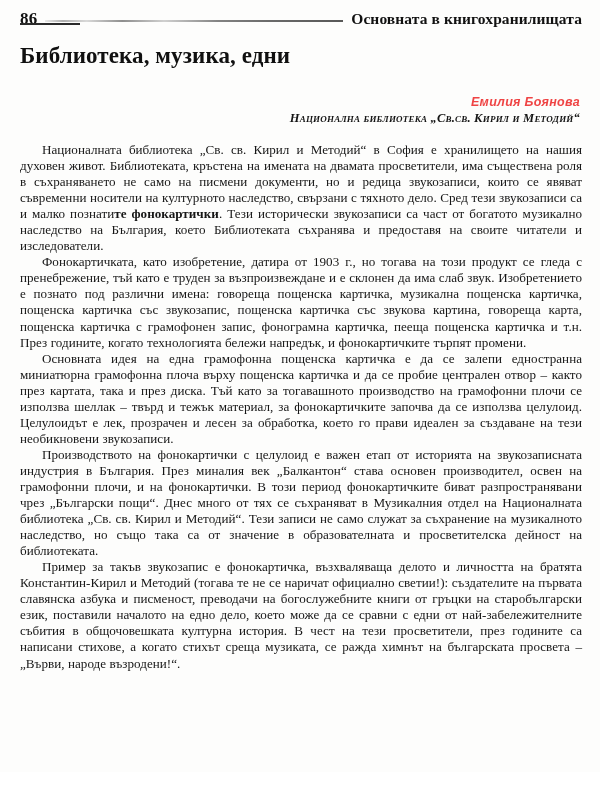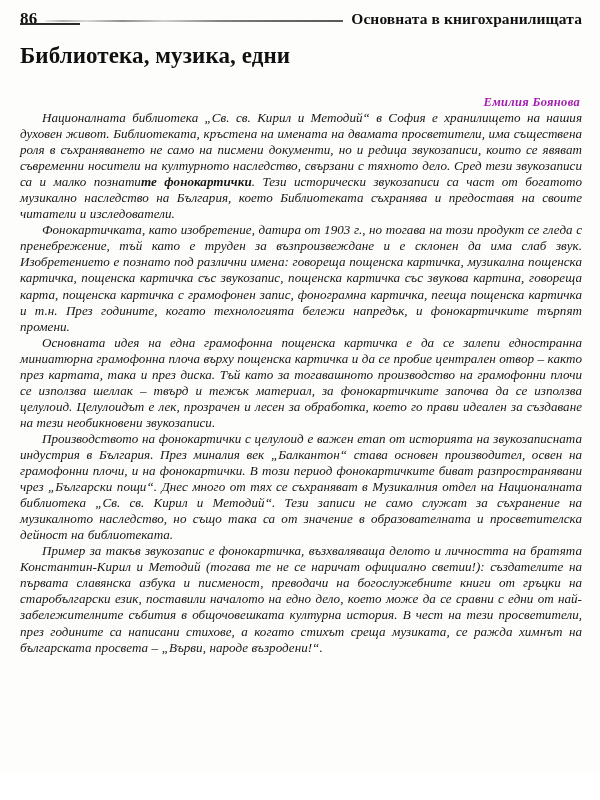--- a/index.html
+++ b/index.html
@@ -96,44 +96,43 @@
     color: #101010;
   }
 
   
   .byline {
     margin-top: 26px;
     text-align: right;
     padding-right: 2px;
   }
   .byline-author {
-    font-family: Liberation Serif, serif;
+    font-family: Liberation Sans, sans-serif;
     font-style: italic;
     font-weight: bold;
     font-size: 12.5px;
     line-height: 15px;
     letter-spacing: 0.3px;
-    color: #a21caf;
+    color: #ef4444;
   }
   .byline-affiliation {
     font-family: "Liberation Serif", "DejaVu Serif", serif;
     font-style: italic;
     font-weight: bold;
     font-size: 12.5px;
     line-height: 16px;
     letter-spacing: 0.2px;
     color: #151515;
     font-variant: small-caps;
     text-transform: none;
   }
 
   
   .body-text {
-    margin-top: 0;
-    font-style: italic;
+    margin-top: 16px;
   }
   .body-text p {
     margin: 0;
     text-indent: 22px;
     text-align: justify;
     font-family: "Liberation Serif", "DejaVu Serif", serif;
     font-size: 13.1px;
     line-height: 16.05px;
     letter-spacing: 0.02px;
     word-spacing: 0.2px;
@@ -153,20 +152,21 @@
     <div class="folio">86</div>
     <div class="head-rule"></div>
     <div class="section-title">Основната в книгохранилищата</div>
     <div class="folio-underline"></div>
   </div>
 
   <h1 class="article-title">Библиотека, музика, едни</h1>
 
   <div class="byline">
     <div class="byline-author">Емилия Боянова</div>
+    <div class="byline-affiliation">Национална библиотека „Св.св. Кирил и Методий“</div>
   </div>
 
   <div class="body-text">
     <p><span>Националната библиотека „Св. св. Кирил и Методий“ в София е хранилището на нашия духовен живот. Библиотеката, кръстена на имената на двамата просветители, има съществена роля в съхраняването не само на писмени документи, но и редица звукозаписи, които се явяват съвременни носители на културното наследство, свързани с тяхното дело. Сред тези звукозаписи са и малко познати</span><b>те фонокартички</b><span>. Тези исторически звукозаписи са част от богатото музикално наследство на България, което Библиотеката съхранява и предоставя на своите читатели и изследователи.</span></p>
     <p>Фонокартичката, като изобретение, датира от 1903 г., но тогава на този продукт се гледа с пренебрежение, тъй като е труден за възпроизвеждане и е склонен да има слаб звук. Изобретението е познато под различни имена: говореща пощенска картичка, музикална пощенска картичка, пощенска картичка със звукозапис, пощенска картичка със звукова картина, говореща карта, пощенска картичка с грамофонен запис, фонограмна картичка, пееща пощенска картичка и т.н. През годините, когато технологията бележи напредък, и фонокартичките търпят промени.</p>
     <p>Основната идея на една грамофонна пощенска картичка е да се залепи едностранна миниатюрна грамофонна плоча върху пощенска картичка и да се пробие централен отвор – както през картата, така и през диска. Тъй като за тогавашното производство на грамофонни плочи се използва шеллак – твърд и тежък материал, за фонокартичките започва да се използва целулоид. Целулоидът е лек, прозрачен и лесен за обработка, което го прави идеален за създаване на тези необикновени звукозаписи.</p>
     <p>Производството на фонокартички с целулоид е важен етап от историята на звукозаписната индустрия в България. През миналия век „Балкантон“ става основен производител, освен на грамофонни плочи, и на фонокартички. В този период фонокартичките биват разпространявани чрез „Български пощи“. Днес много от тях се съхраняват в Музикалния отдел на Националната библиотека „Св. св. Кирил и Методий“. Тези записи не само служат за съхранение на музикалното наследство, но също така са от значение в образователната и просветителска дейност на библиотеката.</p>
     <p>Пример за такъв звукозапис е фонокартичка, възхваляваща делото и личността на братята Константин-Кирил и Методий (тогава те не се наричат официално светии!): създателите на първата славянска азбука и писменост, преводачи на богослужебните книги от гръцки на старобългарски език, поставили началото на едно дело, което може да се сравни с едни от най-забележителните събития в общочовешката културна история. В чест на тези просветители, през годините са написани стихове, а когато стихът среща музиката, се ражда химнът на българската просвета – „Върви, народе възродени!“.</p>
   </div>
 

